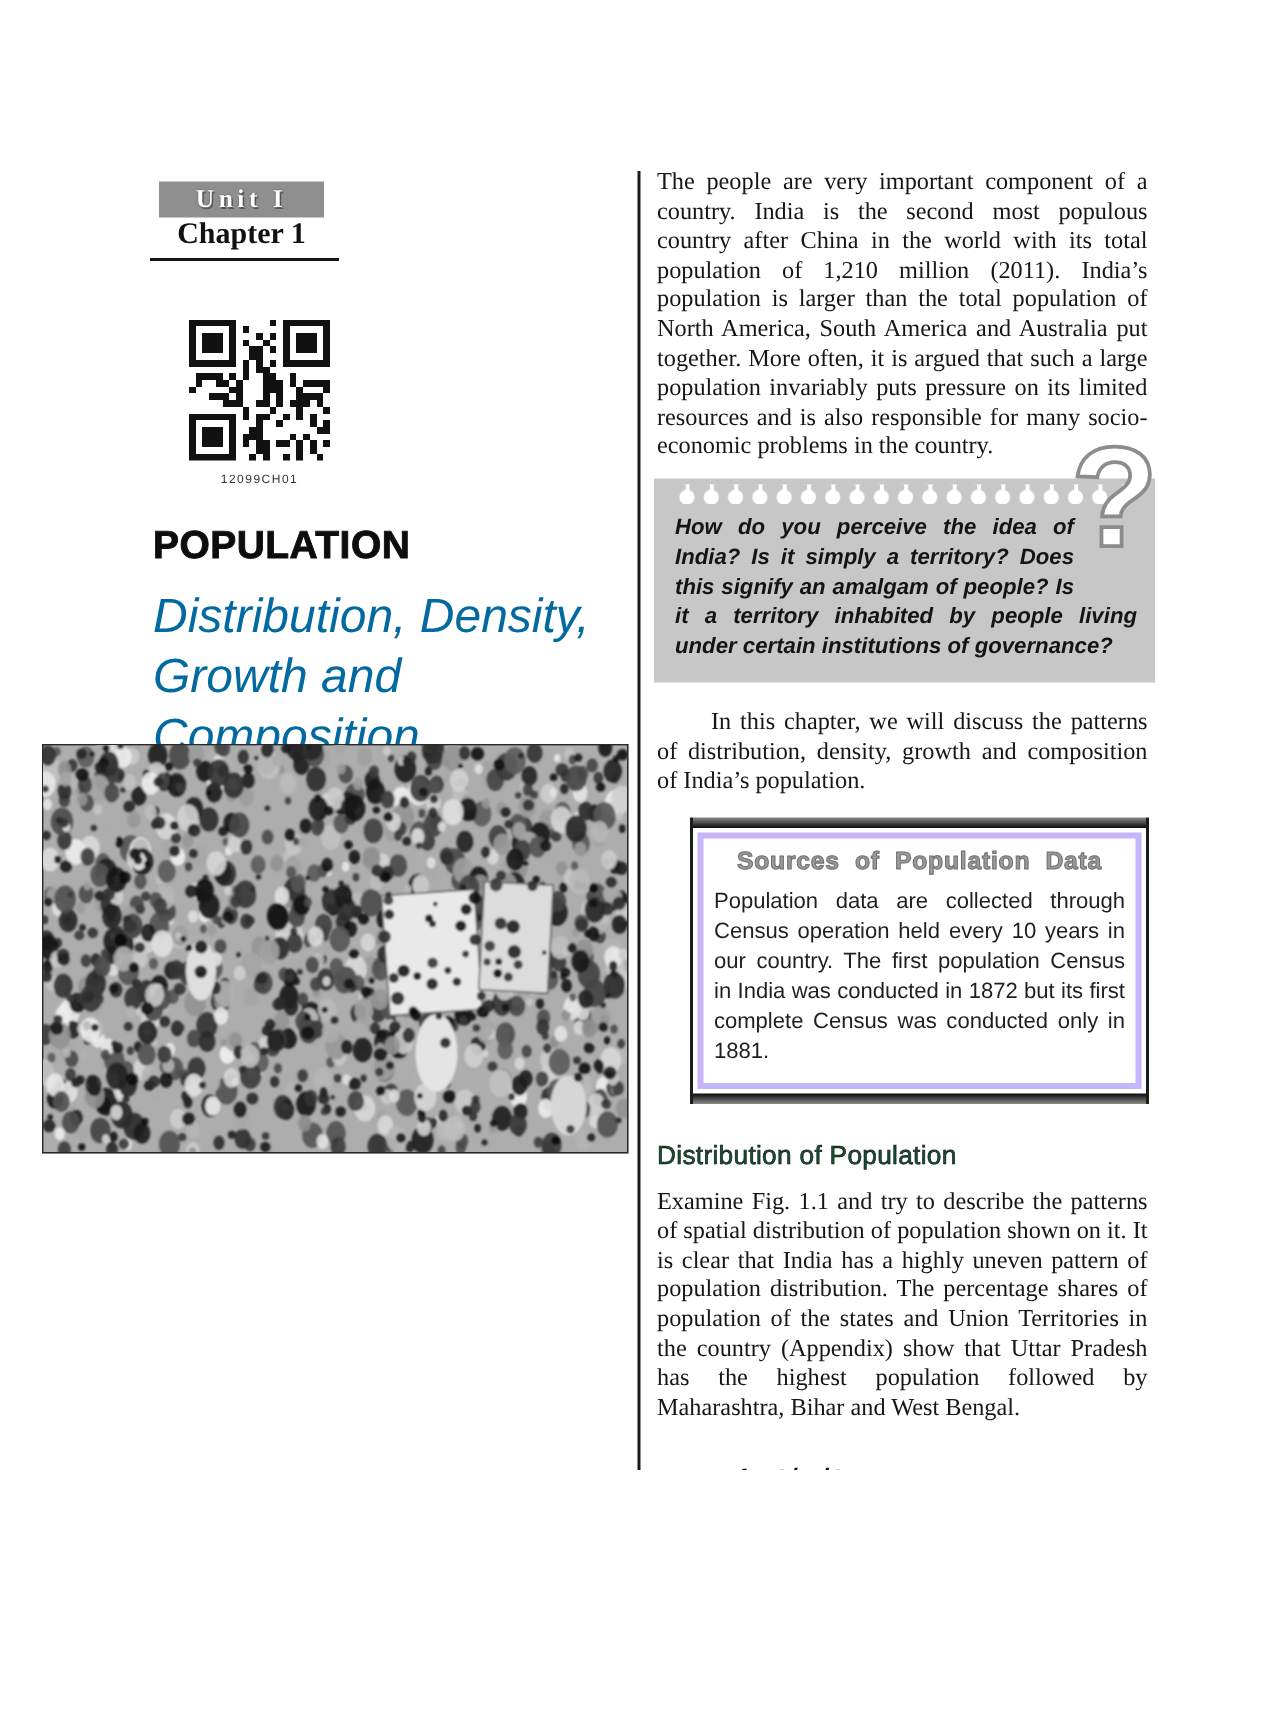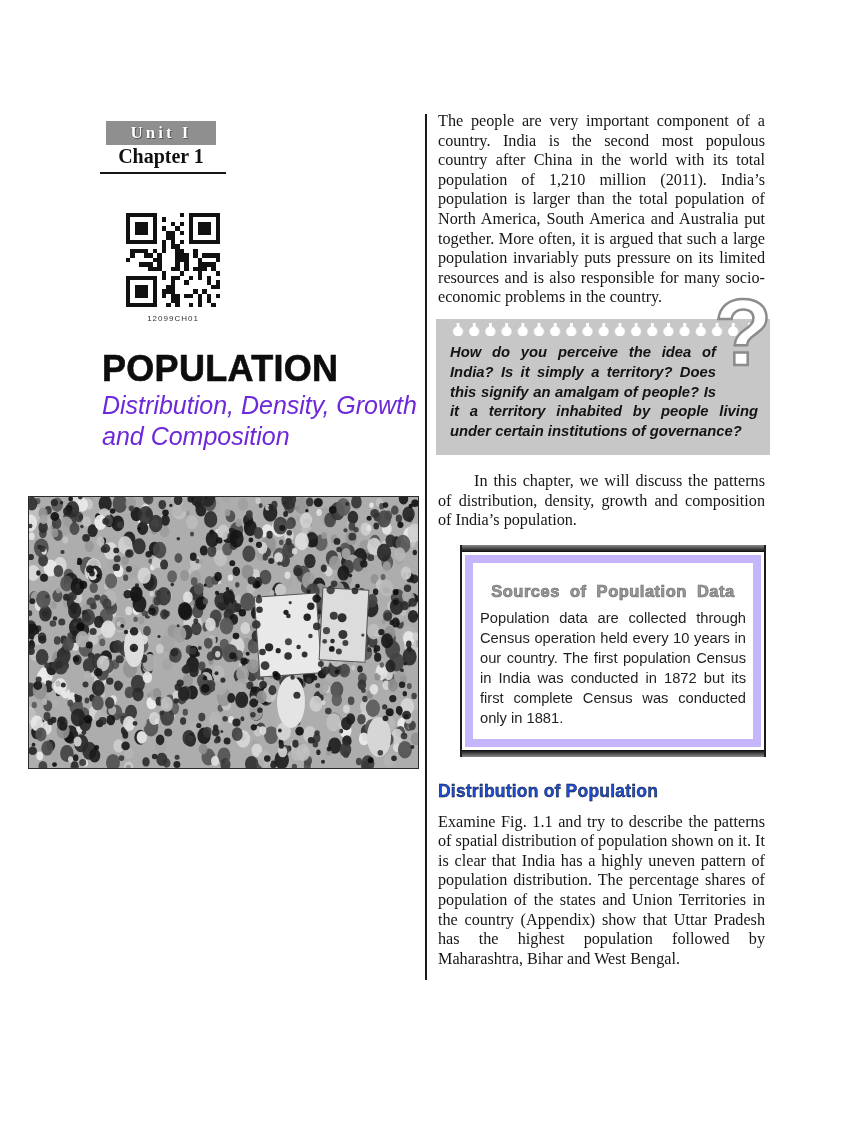--- a/index.html
+++ b/index.html
@@ -15,24 +15,24 @@
       font-weight:bold;font-size:17px;letter-spacing:3px;text-align:center;line-height:24px;
       text-shadow:0 0 1px #3d3d3d, 1px 1px 0 #5a5a5a;}
   .chapter{position:absolute;left:70px;top:145px;width:126px;text-align:center;
       font-family:"Liberation Serif",serif;font-weight:bold;font-size:20px;color:#111;}
   .chapter-rule{position:absolute;left:72px;top:172px;width:126px;height:2px;background:#151515;}
 
   .qr-wrap{position:absolute;left:97px;top:213px;width:96px;text-align:center;}
   .qr{width:94px;height:94px;}
   .qr-caption{margin-top:3px;font-size:8px;letter-spacing:1px;color:#333;}
 
-  .title{position:absolute;left:74px;top:348px;margin:0;font-size:36px;font-weight:800;
+  .title{position:absolute;left:74px;top:348px;margin:0;font-size:26px;font-weight:800;
       letter-spacing:0.3px;color:#0d0d0d;-webkit-text-stroke:0.6px #0d0d0d;}
   .subtitle{position:absolute;left:74px;top:390px;width:328px;font-style:italic;
-      font-size:25px;line-height:1.25;color:#6d28d9;}
+      font-size:32px;line-height:1.25;color:#0369a1;}
 
   .photo{position:absolute;left:0;top:496px;width:391px;height:273px;margin:0;
       border:1px solid #2a2a2a;box-sizing:border-box;background:#b5b5b5;overflow:hidden;}
   .photo svg{display:block;}
 
   
   .right-col{position:absolute;left:410px;top:112px;width:327px;}
   .serif{font-family:"Liberation Serif",serif;font-size:16.2px;line-height:1.21;
       text-align:justify;margin:0;color:#161616;}
   .indent{text-indent:36px;margin-top:17px;}
@@ -51,26 +51,26 @@
       text-shadow:0 0 1px #9a9a9a;z-index:2;}
   .qtext{margin:7px 0 0 0;font-weight:bold;font-size:14.8px;line-height:1.34;
       text-align:justify;color:#141414;font-style:italic;}
   .qspacer{float:right;width:42px;height:46px;}
 
   
   .srcbox{margin:14px 0 0 22px;width:306px;border-left:2px solid #1c1c1c;border-right:2px solid #1c1c1c;
       box-sizing:border-box;}
   .bar{height:7px;background:linear-gradient(#8a8a8a,#0a0a0a);}
   .bar.bottom{background:linear-gradient(#0a0a0a,#8a8a8a);}
-  .src-inner{margin:3px;border:8px solid #c4b5fd;padding:16px 7px 10px 7px;}
+  .src-inner{margin:3px;border:4px solid #c4b5fd;padding:3px 7px 10px 7px;}
   .srctitle{text-align:center;font-weight:bold;font-size:16.5px;letter-spacing:0.5px;
       word-spacing:5px;color:#9b9b9b;-webkit-text-stroke:0.7px #6f6f6f;margin:3px 0 7px 0;}
   .srcbody{margin:0;font-size:14.7px;line-height:1.37;text-align:justify;color:#1f1f1f;}
 
-  .sect-head{margin:24px 0 0 0;font-size:17.5px;font-weight:700;letter-spacing:0.2px;color:#1d4ed8;
+  .sect-head{margin:24px 0 0 0;font-size:17.5px;font-weight:400;letter-spacing:0.2px;color:#14532d;
       -webkit-text-stroke:0.4px #0c0c0c;}
   .para3{margin-top:11px;font-family:Liberation Serif, serif;}
 
   
   .activity-head{display:flex;align-items:flex-end;margin-top:28px;
       border-bottom:1.6px solid #111;padding-bottom:1px;}
   .pencil{margin-bottom:-3px;}
   .activity-label{font-family:"DejaVu Sans",sans-serif;font-style:italic;font-size:23px;
       color:#161616;letter-spacing:0.5px;margin-left:2px;transform:skewX(-4deg);}
   .activity-body{margin:13px 0 0 0;font-size:15.2px;line-height:1.38;text-align:justify;

